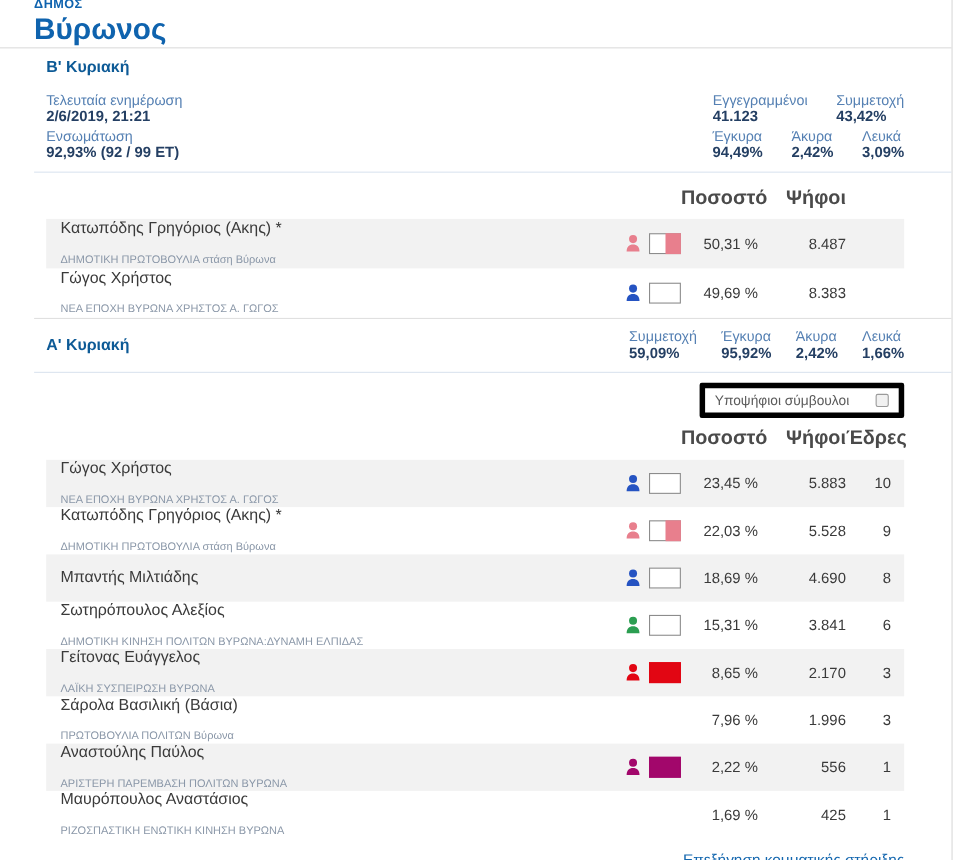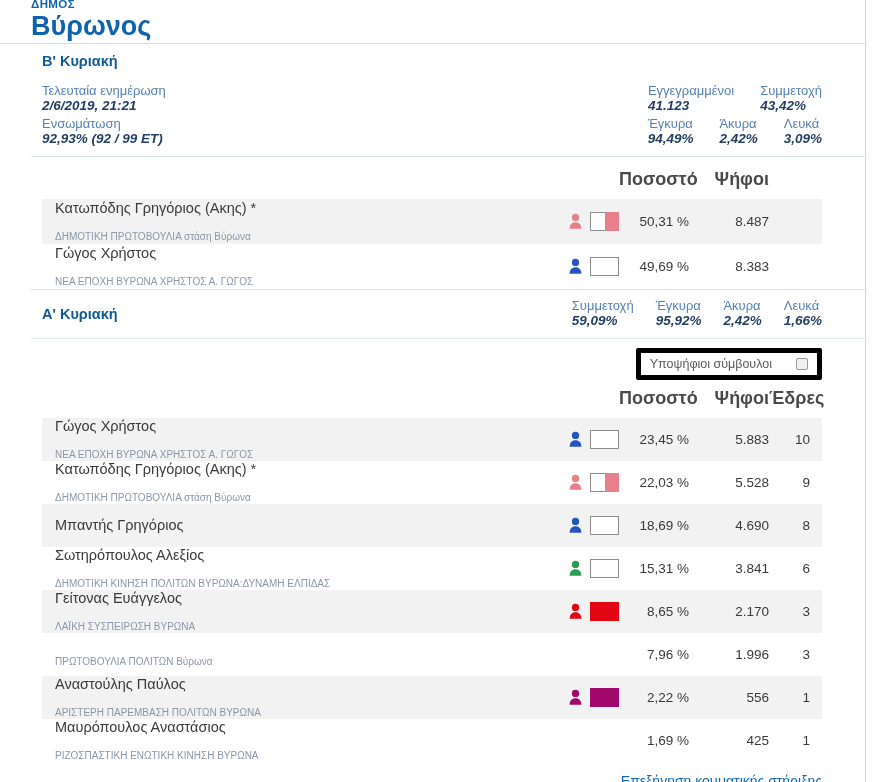--- a/index.html
+++ b/index.html
@@ -13,21 +13,21 @@
   .muni-name { margin-top:2px; font-size:27px; font-weight:bold; color:#0f63ae; line-height:1.05; }
 
   .section { padding:0 43px 0 42px; }
   .section-title { color:#0d5a96; font-weight:bold; font-size:14.5px; }
 
   
   .stats-flex { display:flex; justify-content:space-between; align-items:flex-start; margin-top:14px; padding-bottom:7px; }
   .hline { border-bottom:1px solid #dbe4ef; margin-left:31px; }
   .hline-gray { border-bottom:1px solid #e0e0e0; margin-left:31px; }
   .stat-label { color:#5580b3; font-size:13px; line-height:15px; }
-  .stat-value { color:#243f63; font-size:13.5px; font-weight:bold; line-height:16px;font-style:italic; }
+  .stat-value { color:#243f63; font-size:13.5px; font-weight:bold; line-height:16px; }
   .stat-pair { margin-bottom:2px; }
   .stats-right { display:flex; flex-direction:column; align-items:flex-end; }
   .stats-rrow { display:flex; gap:26px; margin-bottom:2px; }
   .stat-cell { text-align:left; }
 
   
   .thead, .t-row { display:grid; grid-template-columns:1fr 82px 70px 80px 41px; padding-right:12px; }
   .thead { padding-top:12px; padding-bottom:9px; }
   .thead-a { padding-top:8px; }
   .th { text-align:right; color:#4a4a4a; font-weight:bold; font-size:18px; }
@@ -244,21 +244,21 @@
               <span class="pbox" style="background: rgb(255, 255, 255); border-color: rgb(140, 140, 140);">
                 <span class="pbox-half" style="background: rgb(232, 127, 141);"></span>
               </span>
             </div>
             <div class="num">22,03 %</div>
             <div class="num">5.528</div>
             <div class="num">9</div>
           </div>
           <div class="t-row row-a shaded">
             <div class="cand">
-              <div class="cand-name">Μπαντής Γρηγόριος</div>
+              <div class="cand-name">Μπαντής Μιλτιάδης</div>
             </div>
             <div class="icon-cell">
               <span class="person" style="color: rgb(37, 83, 194);">
                 <svg viewBox="0 0 24 24" width="19" height="19">
                   <circle cx="12" cy="6.8" r="4.6" fill="currentColor"></circle>
                   <path d="M12 13c-4.5 0-7.4 2.9-7.4 8h14.8c0-5.1-2.9-8-7.4-8z" fill="currentColor"></path>
                 </svg>
               </span>
               <span class="pbox" style="background: rgb(255, 255, 255); border-color: rgb(140, 140, 140);">
                 
@@ -303,20 +303,21 @@
               <span class="pbox" style="background: rgb(226, 6, 19); border-color: rgb(226, 6, 19);">
                 
               </span>
             </div>
             <div class="num">8,65 %</div>
             <div class="num">2.170</div>
             <div class="num">3</div>
           </div>
           <div class="t-row row-a">
             <div class="cand">
+              <div class="cand-name">Σάρολα Βασιλική (Βάσια)</div>
               <div class="cand-party">ΠΡΩΤΟΒΟΥΛΙΑ ΠΟΛΙΤΩΝ Βύρωνα</div>
             </div>
             <div class="icon-cell" style="visibility: hidden;">
               <span class="person">
                 <svg viewBox="0 0 24 24" width="19" height="19">
                   <circle cx="12" cy="6.8" r="4.6" fill="currentColor"></circle>
                   <path d="M12 13c-4.5 0-7.4 2.9-7.4 8h14.8c0-5.1-2.9-8-7.4-8z" fill="currentColor"></path>
                 </svg>
               </span>
               <span class="pbox">

